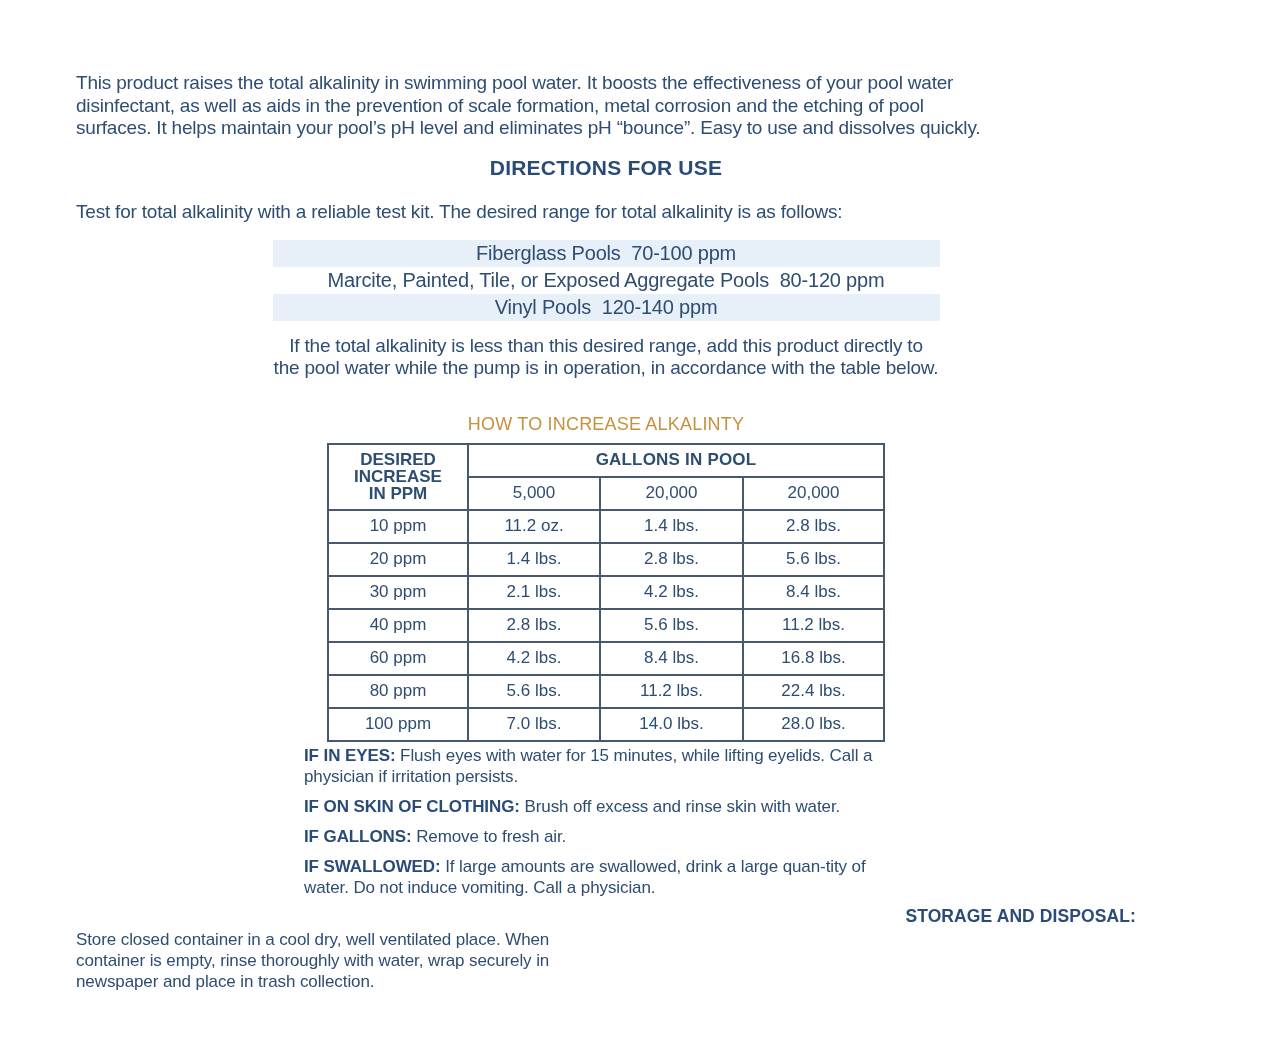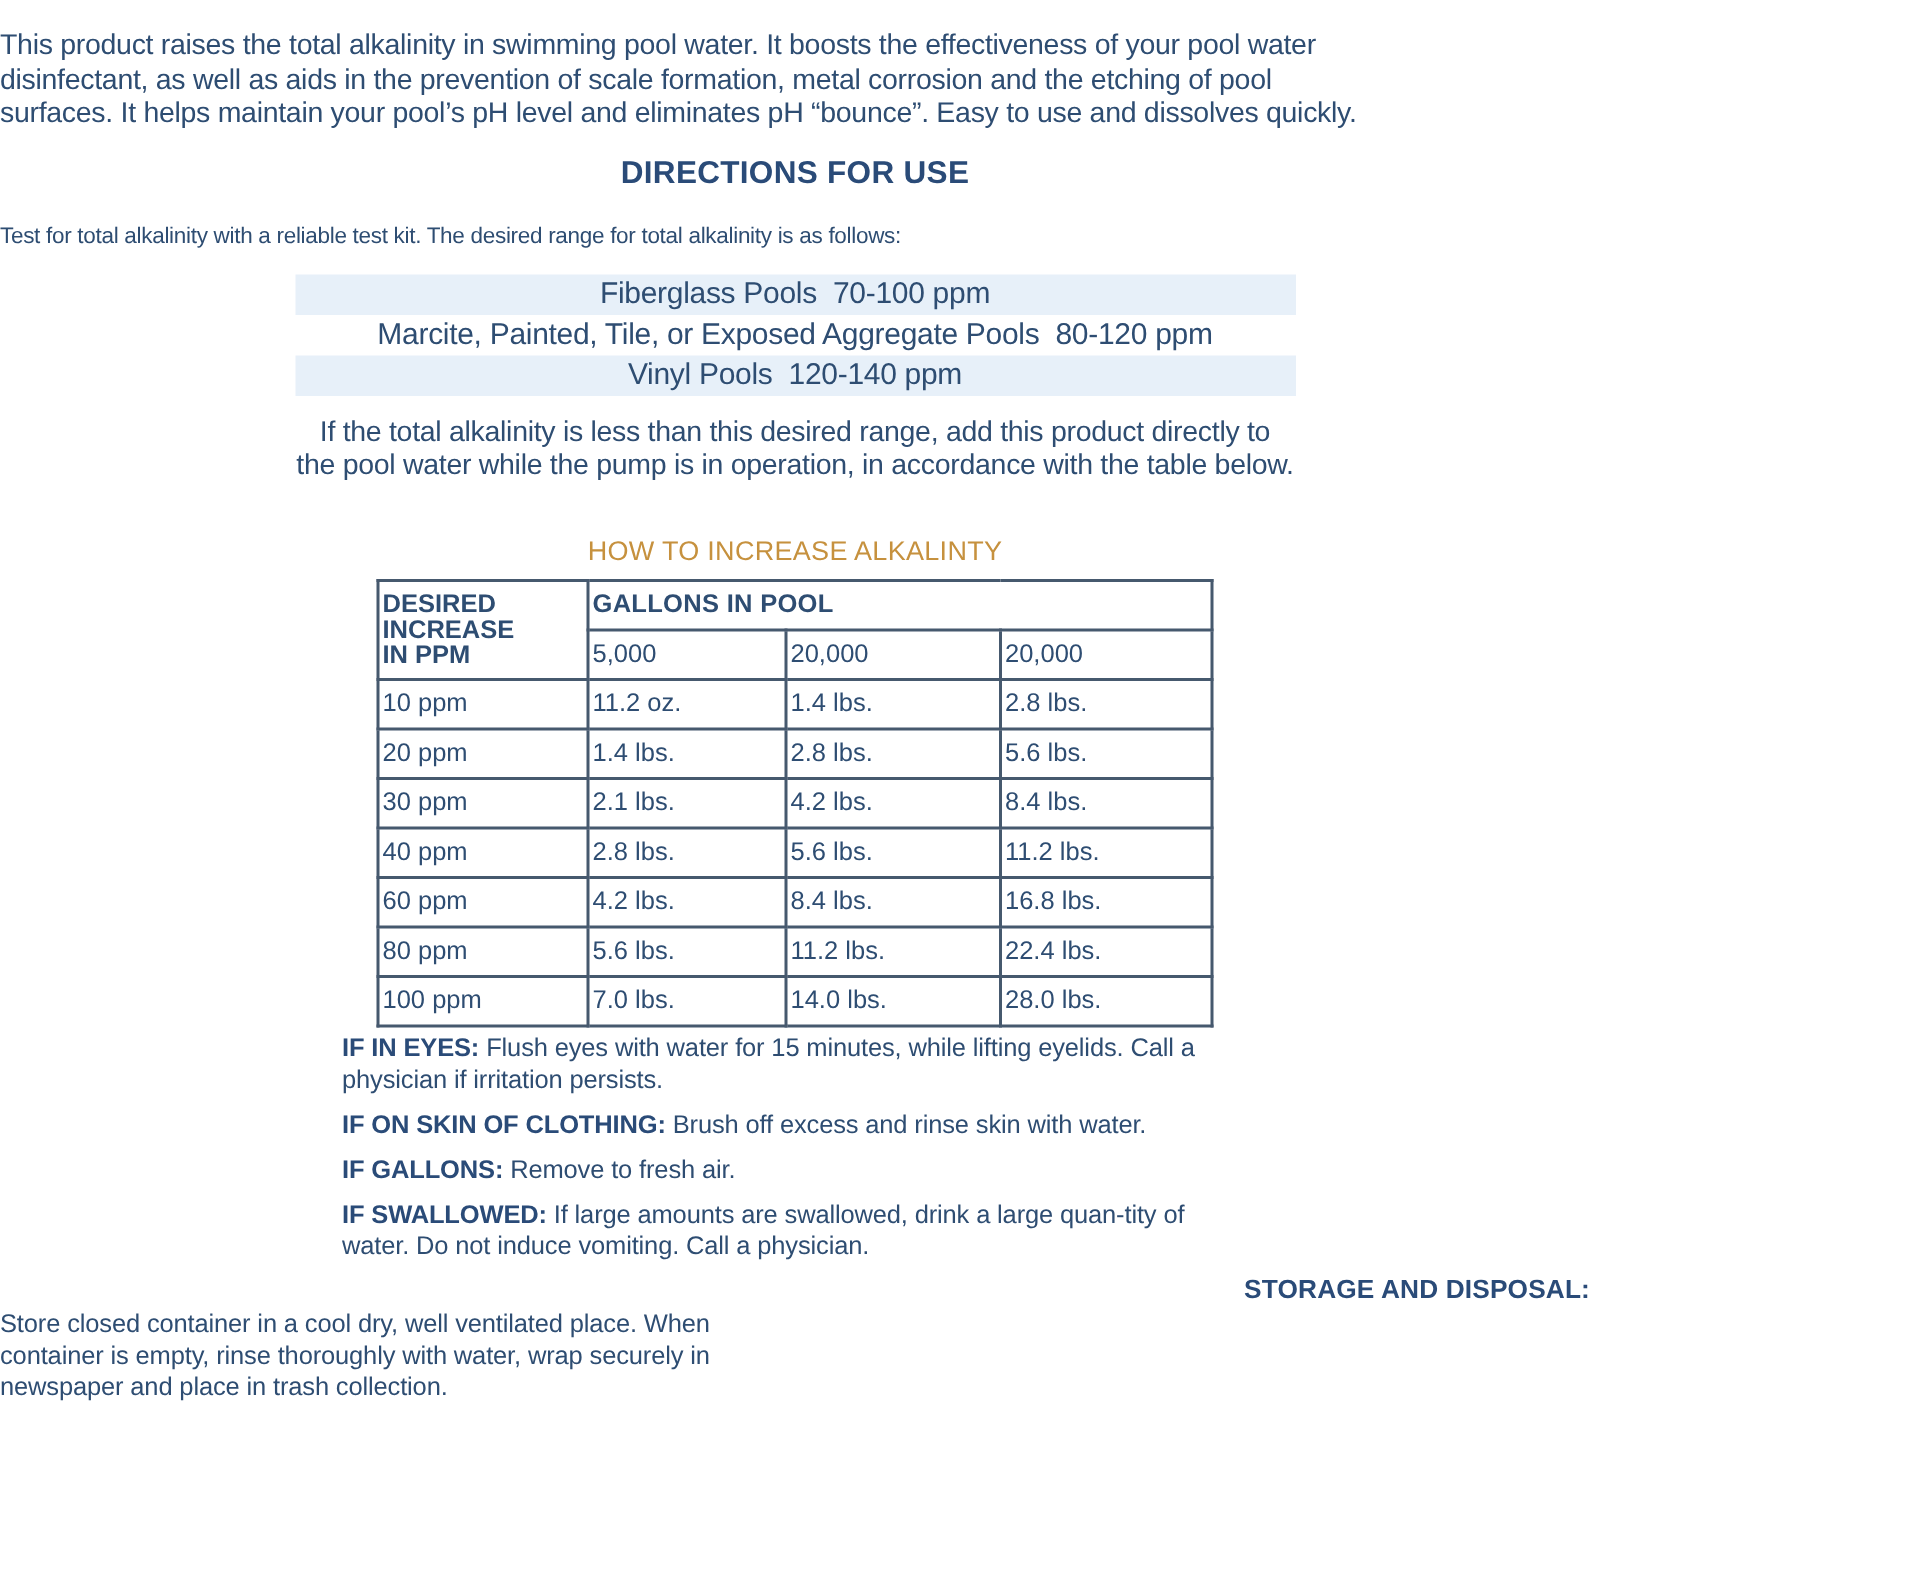--- a/index.html
+++ b/index.html
@@ -13,40 +13,41 @@
   *{margin:0;padding:0;box-sizing:border-box;}
   html,body{background:var(--bg);}
   body{
     width:1282px;height:1056px;overflow:hidden;
     font-family:"Liberation Sans","DejaVu Sans",sans-serif;
     color:var(--body);
     -webkit-font-smoothing:antialiased;
   }
   .page{
     width:1060px;
-    padding-top:20px;
+    margin-left:76px;
+    padding-top:72px;
   }
   .intro{
     font-size:19px;
     line-height:22.5px;
     letter-spacing:-0.2px;
     white-space:pre-line;
     color:var(--body);
   }
   .h-directions{
     margin-top:16px;
     text-align:center;
     font-size:21px;
     font-weight:bold;
     color:var(--navy);
     letter-spacing:0.2px;
   }
   .test-line{
     margin-top:21px;
-    font-size:15px;
+    font-size:19px;
     letter-spacing:-0.2px;
     color:var(--body);
   }
   .bands{
     margin-top:17px;
   }
   .band{
     width:667px;
     margin:0 auto;
     height:27px;
@@ -77,21 +78,21 @@
     letter-spacing:0.2px;
   }
   table.dose{
     margin:8px auto 0 auto;
     border-collapse:collapse;
     table-layout:fixed;
     width:556px;
   }
   table.dose td{
     border:2px solid var(--border);
-    text-align:left;
+    text-align:center;
     vertical-align:middle;
     font-size:17px;
     color:var(--body);
     height:33px;
     padding:0 2px;
   }
   td.rowhead{
     width:140px;
     font-size:15px;
     font-weight:bold;

